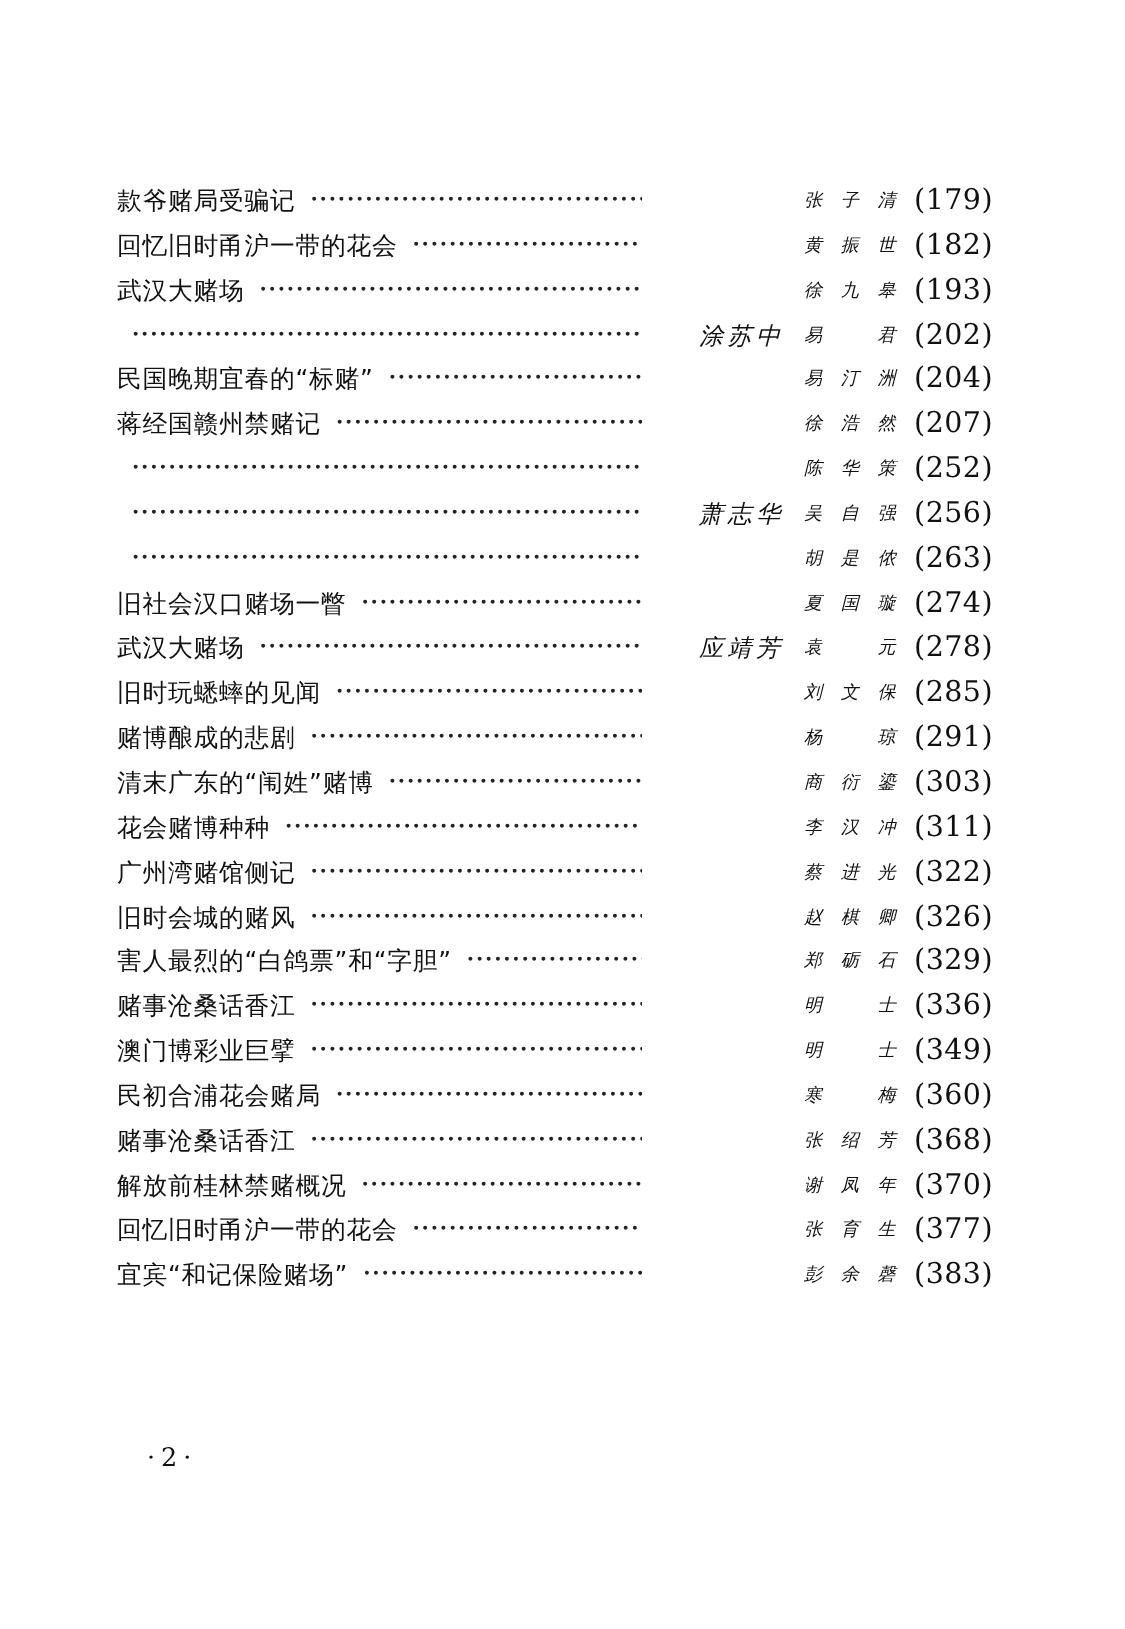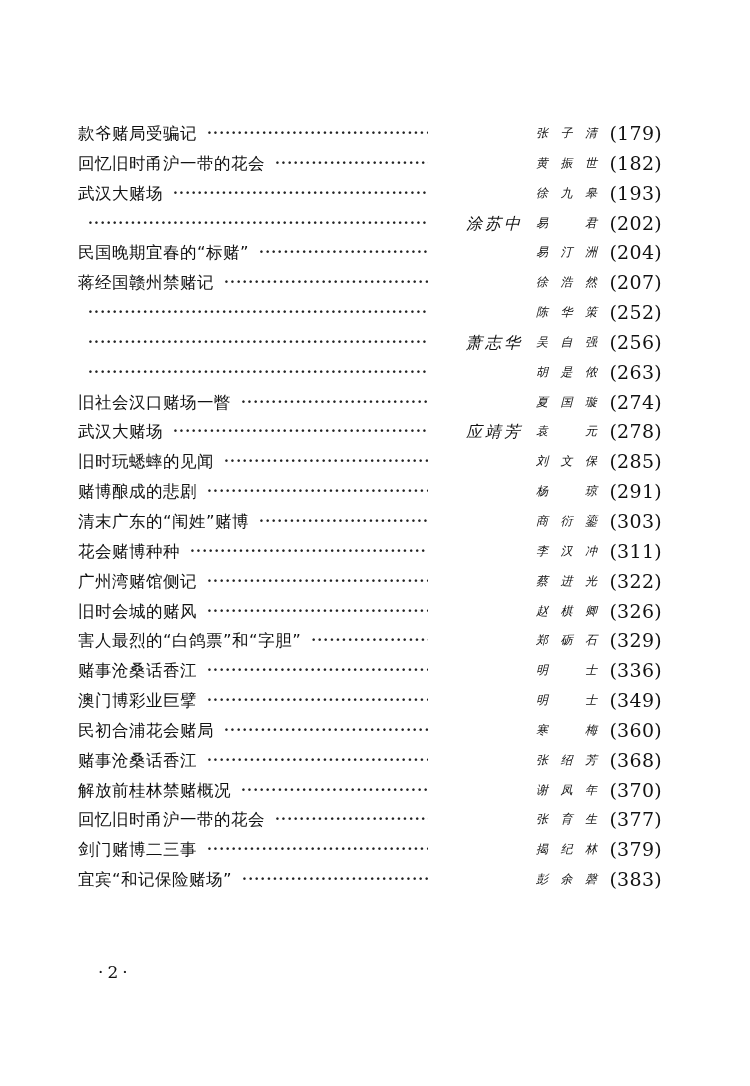--- a/index.html
+++ b/index.html
@@ -177,27 +177,20 @@
       <span class="page">(370)</span>
     </div>
   <div class="row">
       <span class="title">回忆旧时甬沪一带的花会</span>
       <span class="leader"></span>
       <span class="coauthor"></span>
       <span class="author">张育生</span>
       <span class="page">(377)</span>
     </div>
   <div class="row">
-      <span class="title">剑门赌博二三事</span>
-      <span class="leader"></span>
-      <span class="coauthor"></span>
-      <span class="author">揭纪林</span>
-      <span class="page">(379)</span>
-    </div>
-  <div class="row">
       <span class="title">宜宾“和记保险赌场”</span>
       <span class="leader"></span>
       <span class="coauthor"></span>
       <span class="author">彭余磬</span>
       <span class="page">(383)</span>
     </div>
 </div>
 
 <div class="folio">·2·</div>
 

